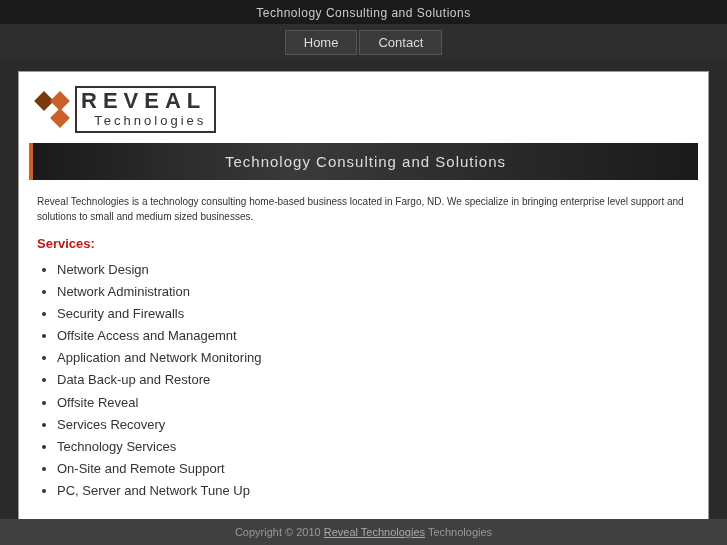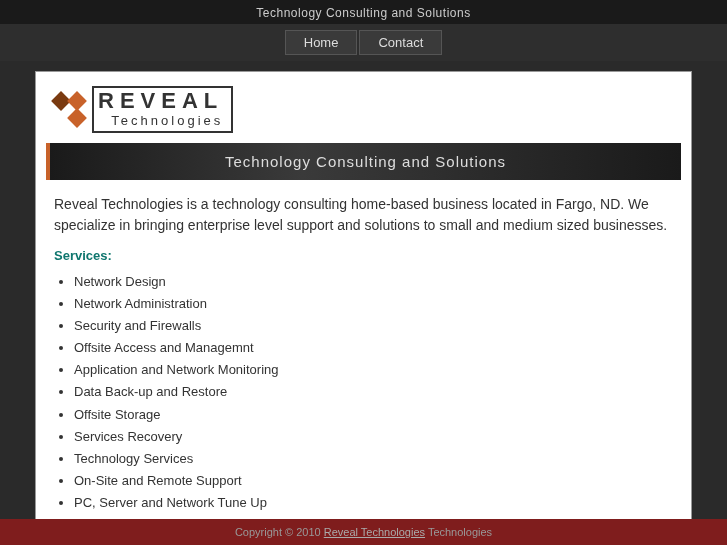--- a/index.html
+++ b/index.html
@@ -43,21 +43,21 @@
       cursor: pointer;
       text-decoration: none;
       border: 1px solid #555;
       background: #3a3a3a;
       margin: 0 1px;
     }
 
     
     #main-card {
       background: #fff;
-      margin: 10px 35px;
+      margin: 10px 18px;
       border: 1px solid #999;
       padding: 0;
       height: 450px;
       overflow: hidden;
     }
 
     
     #logo-area {
       padding: 14px 18px 10px 18px;
       display: flex;
@@ -124,30 +124,30 @@
       font-size: 15px;
       letter-spacing: 1px;
     }
 
     
     #content-area {
       padding: 14px 18px 10px 18px;
     }
 
     #intro-text {
-      font-size: 14px;
+      font-size: 10px;
       color: #333;
       line-height: 1.5;
       margin-bottom: 12px;
     }
 
     #services-title {
       font-size: 13px;
       font-weight: bold;
-      color: #0f766e;
+      color: #b91c1c;
       margin-bottom: 8px;
     }
 
     #services-list {
       list-style: disc;
       padding-left: 20px;
     }
 
     #services-list li {
       font-size: 13px;
@@ -168,21 +168,21 @@
       color: #666;
     }
 
     #card-footer-links a {
       color: #666;
       text-decoration: none;
     }
 
     
     #copyright-bar {
-      background: #7f1d1d;
+      background: #404040;
       text-align: center;
       padding: 6px 0;
       position: absolute;
       bottom: 0;
       width: 727px;
     }
 
     #copyright-text {
       color: #999;
       font-size: 11px;
@@ -234,21 +234,21 @@
 
     <div>
       <div id="services-title">Services:</div>
       <ul id="services-list">
       <li>Network Design</li>
           <li>Network Administration</li>
           <li>Security and Firewalls</li>
           <li>Offsite Access and Managemnt</li>
           <li>Application and Network Monitoring</li>
           <li>Data Back-up and Restore</li>
-          <li>Offsite Storage</li>
+          <li>Offsite Reveal</li>
           <li>Services Recovery</li>
           <li>Technology Services</li>
           <li>On-Site and Remote Support</li>
           <li>PC, Server and Network Tune Up</li>
         </ul>
     </div>
   </div>
 
   <div id="card-footer">
     <span id="card-footer-links">

